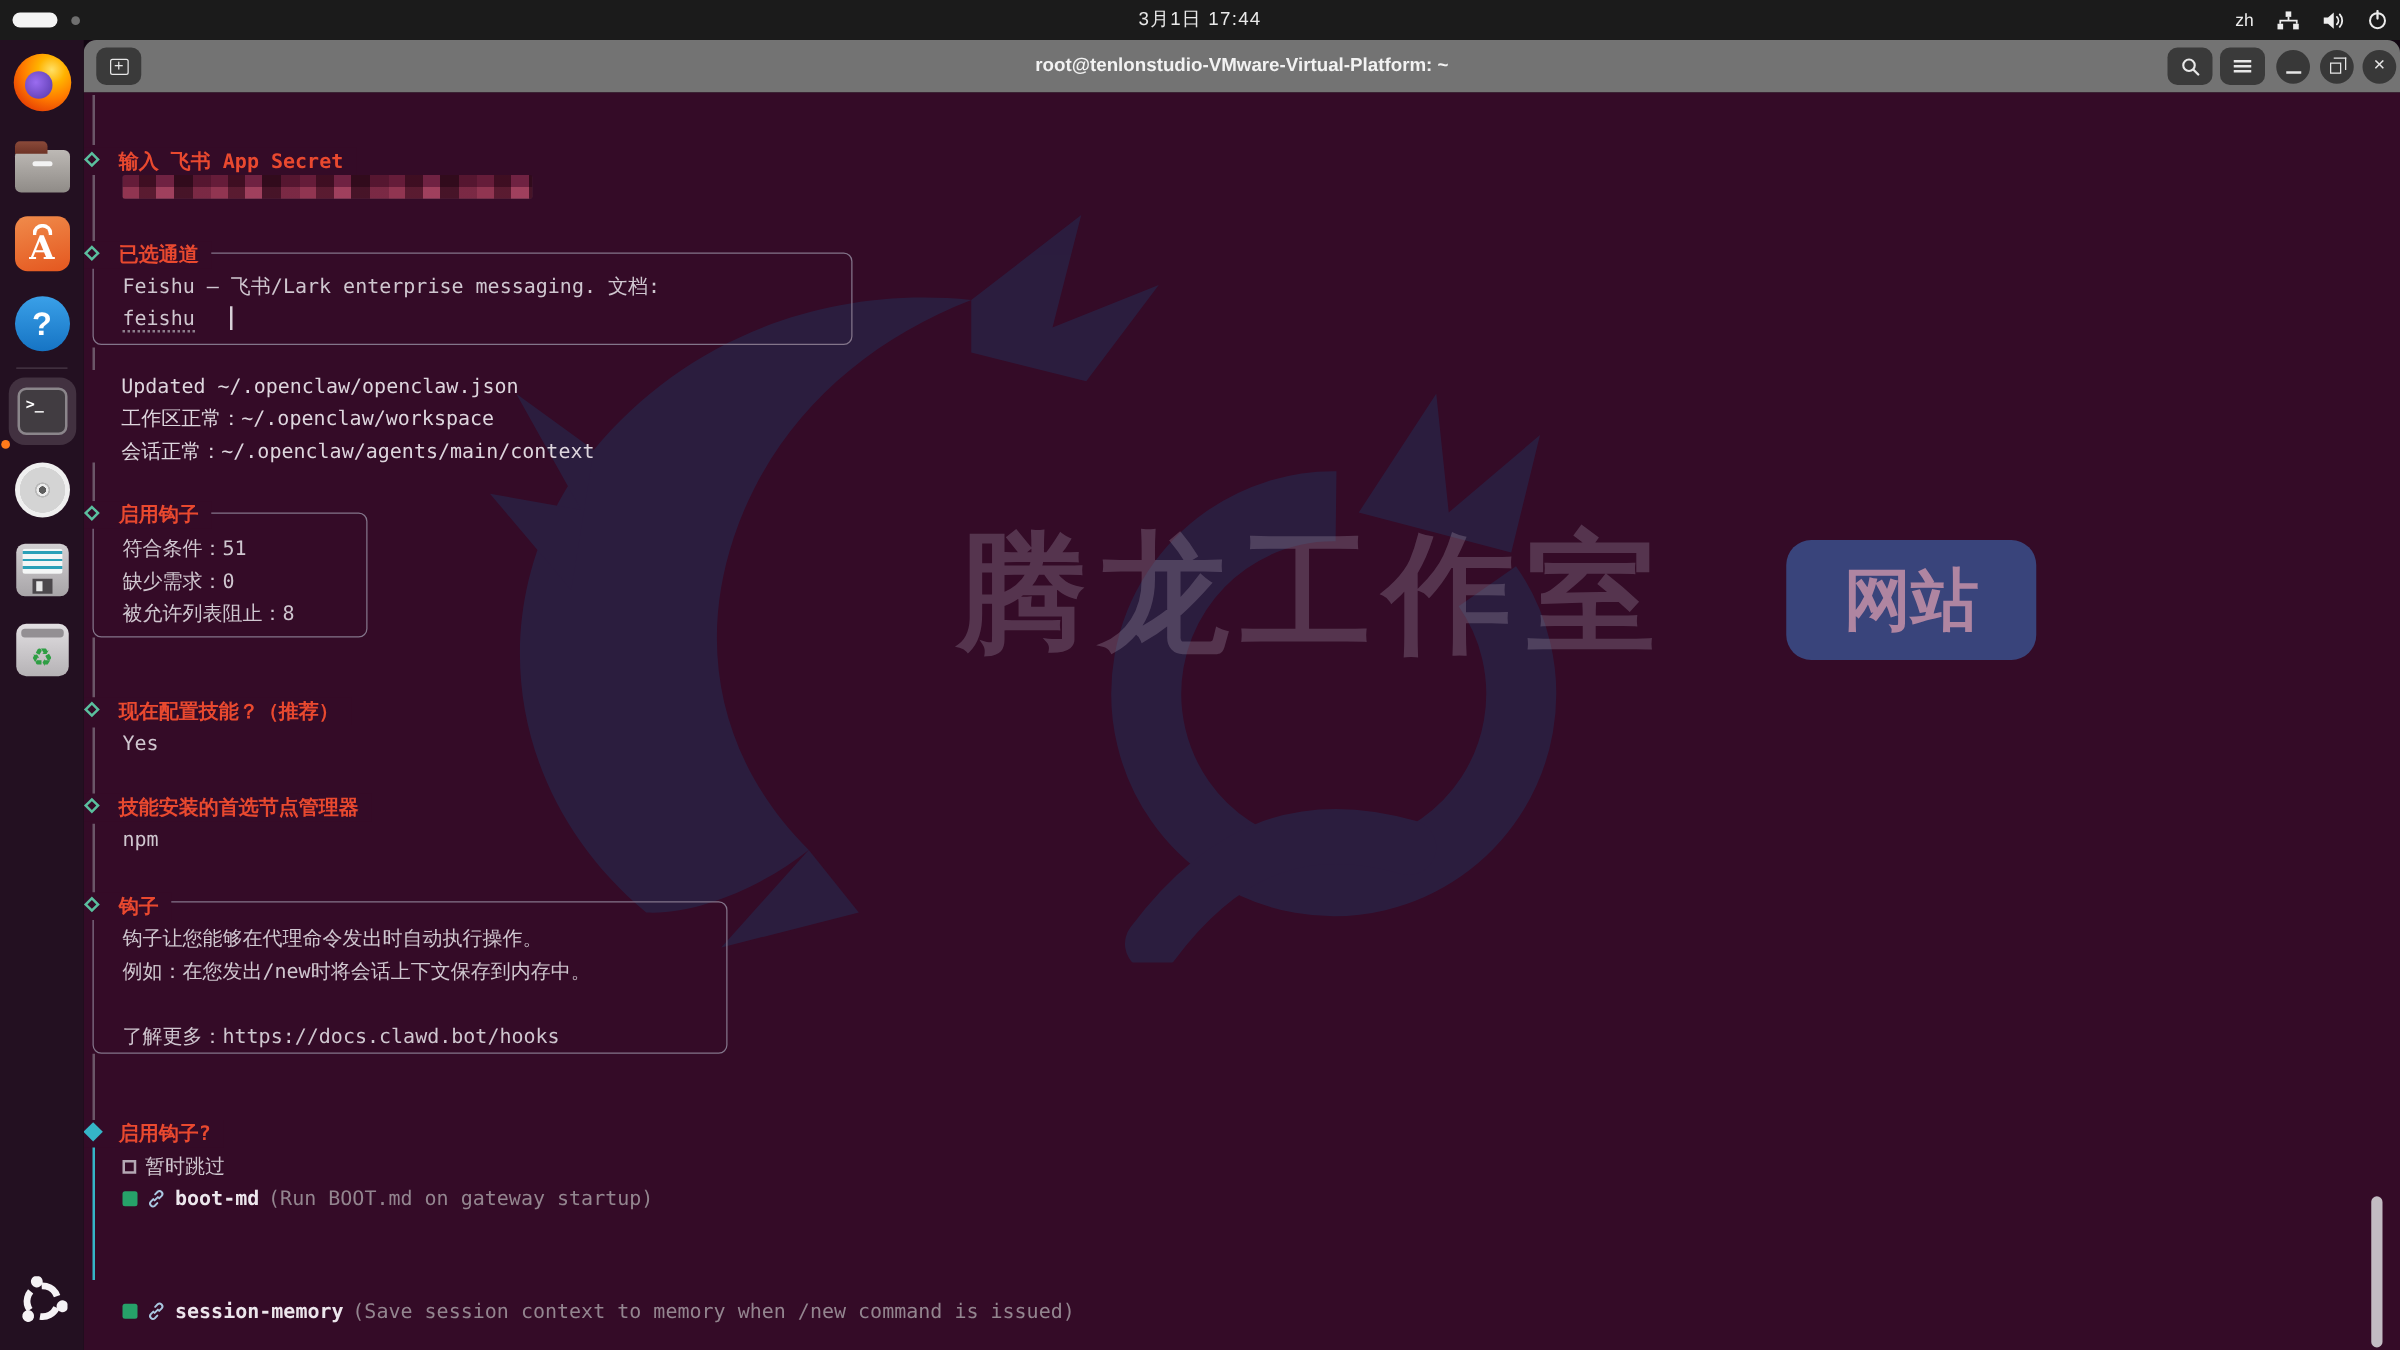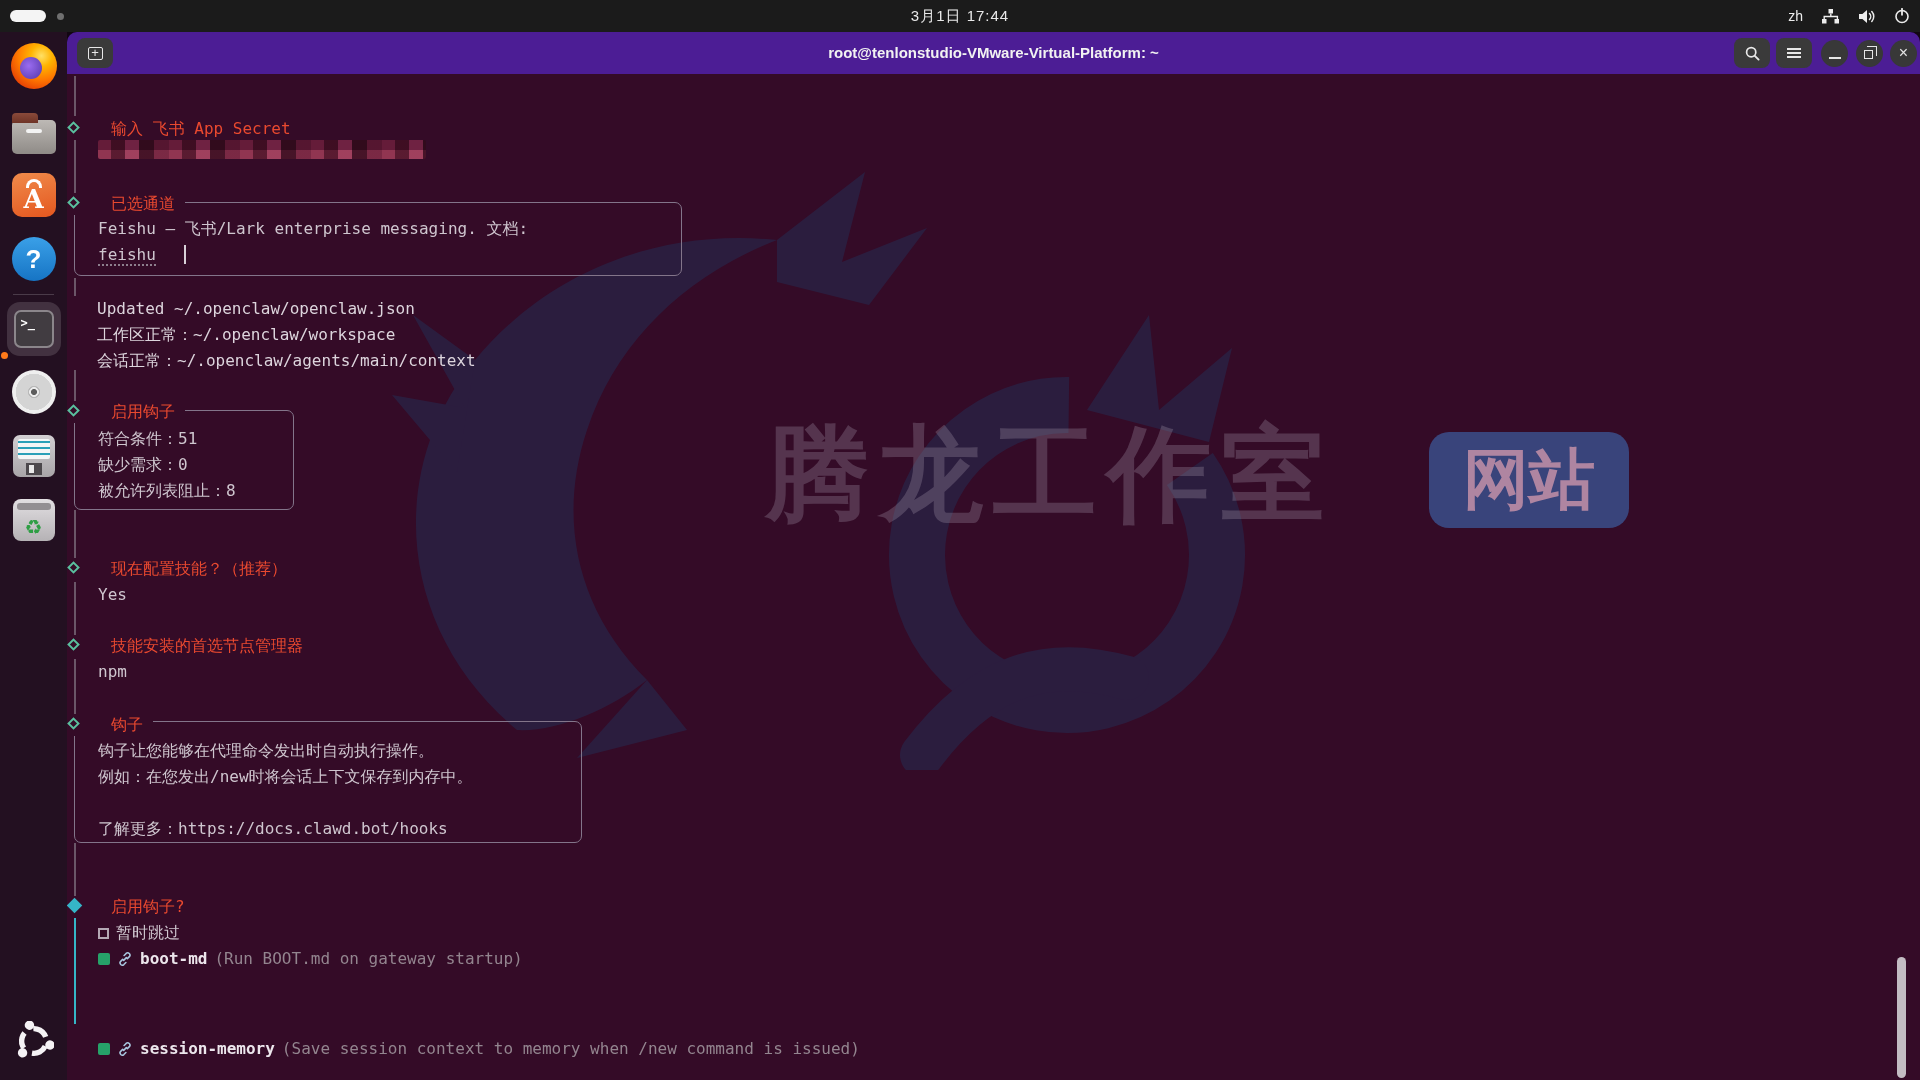--- a/index.html
+++ b/index.html
@@ -59,21 +59,21 @@
   .ico-floppy .shutter { position:absolute; left:50%; transform:translateX(-50%); bottom:2px;
      width:16px; height:12px; background:#4c484c; }
   .ico-floppy .shutter:after { content:""; position:absolute; left:3px; top:2px; width:5px; height:8px; background:#e8e8e8; }
   .ico-trash { width:42px; height:42px; border-radius:8px;
      background:linear-gradient(#e2dfe2,#b5b2b5); position:relative; text-align:center; }
   .ico-trash .lid { position:absolute; left:4px; right:4px; top:4px; height:7px; border-radius:3px; background:#938f93; }
   .ico-trash .recyc { position:absolute; left:0; right:0; bottom:2px; color:#2e9e44; font-size:20px; line-height:24px; }
 
   
   #window { position:absolute; left:67px; top:32px; width:1853px; height:1048px; z-index:30; }
-  #titlebar { position:absolute; left:0; top:0; right:0; height:42px; background:#4c1d95;
+  #titlebar { position:absolute; left:0; top:0; right:0; height:42px; background:#737373;
      border-radius:10px 10px 0 0; color:#efefef; }
   #title { position:absolute; left:0; right:0; top:0; height:42px; line-height:42px;
      text-align:center; font-size:15px; font-weight:bold; color:#f2f2f2; }
   .tb-btn { position:absolute; top:6px; width:36px; height:30px; border-radius:8px; background:#3a3a3a;
      display:flex; align-items:center; justify-content:center; cursor:pointer; }
   .tb-circ { position:absolute; top:8px; width:27px; height:27px; border-radius:50%; background:#383838;
      display:flex; align-items:center; justify-content:center; color:#e6e6e6; cursor:pointer; }
   #newtab { left:10px; }
   .nt-ico { width:15px; height:13px; border:1.6px solid #e8e8e8; border-radius:2px; position:relative; }
   .nt-ico:after { content:"+"; position:absolute; left:50%; top:50%; transform:translate(-50%,-54%);
@@ -86,22 +86,22 @@
   .restico { width:9px; height:9px; border:1.6px solid #e6e6e6; position:relative; margin:2px 0 0 -2px; }
   .restico:after { content:""; position:absolute; left:2px; top:-5px; width:9px; height:9px;
      border:1.6px solid #e6e6e6; border-left:none; border-bottom:none; }
   .xglyph { font-size:16px; line-height:1; margin-top:-1px; }
 
   
   #termbody { position:absolute; left:0; top:42px; right:0; bottom:0; background:#340b27; overflow:hidden;
      font-family:"DejaVu Sans Mono", monospace; font-size:16px; color:#cfc6cf; }
   .gut { position:absolute; left:7px; width:2px; background:#6b5668; }
   .gut.cyan { background:var(--active); }
-  .hrow { position:absolute; left:0; padding:0 10px 0 44px; background:#340b27; height:22px;
-     line-height:22px; color:var(--accent); font-weight:normal; white-space:nowrap; z-index:5; }
+  .hrow { position:absolute; left:0; padding:0 10px 0 28px; background:#340b27; height:22px;
+     line-height:22px; color:var(--accent); font-weight:bold; white-space:nowrap; z-index:5; }
   .dia { position:absolute; left:2px; top:5px; width:9px; height:9px; transform:rotate(45deg);
      border:2px solid var(--diamond); background:#340b27; }
   .dia.fill { border:none; background:var(--active); width:11px; height:11px; top:4px; }
   .tline { position:absolute; white-space:pre; line-height:22px; }
   .flush { left:3px; color:#ddd5dd;margin-left:27px; }
   .ind { left:31px; }
   .dim { color:#93858f; }
   .tbox { position:absolute; border:1px solid #83758a; border-radius:7px; }
   .linkish { border-bottom:2px dotted #8d7f8d;margin-top:44px; }
   .cursor { position:absolute; width:2px; height:19px; background:#d8d0d8; }
@@ -118,21 +118,21 @@
   .optname { color:#ece6ec; font-weight:bold; }
   .chain { flex:none; display:flex; }
   #scrollthumb { position:absolute; right:14px; width:9px; border-radius:5px; background:#c3bcc3; cursor:pointer; }
 
   
   .wm { position:absolute; pointer-events:none; }
   #wm-studio { left:698px; top:332px; font-family:"DejaVu Serif",serif; font-weight:bold;
      font-size:104px; letter-spacing:10px; color:rgba(163,150,168,.30); }
   #wm-badge { left:1362px; top:358px; width:200px; height:96px; border-radius:20px;
      background:rgba(60,92,160,.70); display:flex; align-items:center; justify-content:center; }
-  #wm-badge span { font-size:66px; font-weight:bold; color:rgba(196,144,168,.85); }
+  #wm-badge span { font-size:54px; font-weight:bold; color:rgba(196,144,168,.85); }
   #wm-domain { left:688px; top:536px; font-family:"DejaVu Serif",serif; font-weight:bold;
      font-size:92px; color:rgba(152,140,158,.28); }
   #wm-dragon { left:150px; top:36px; opacity:.55; }
 </style>
 </head>
 <body>
 
 <header id="topbar">
   <div id="ws-pill"></div>
   <div id="ws-dot"></div>

